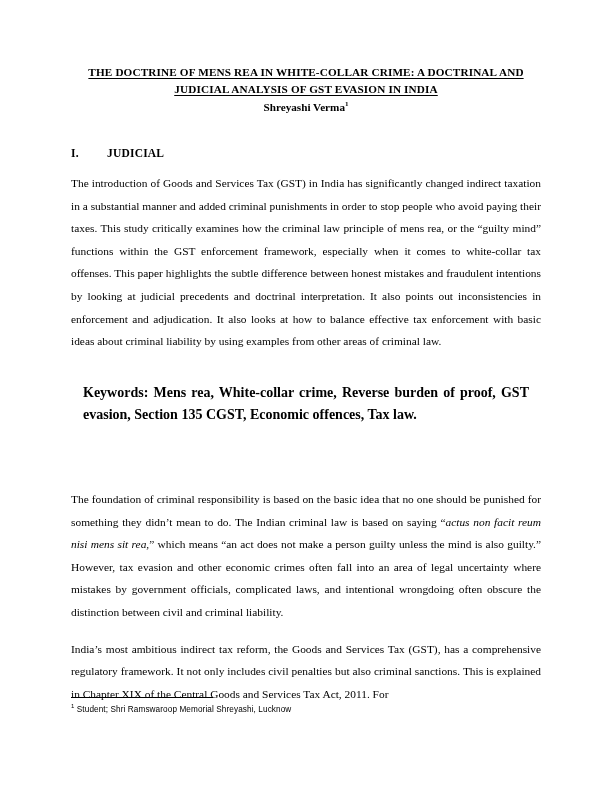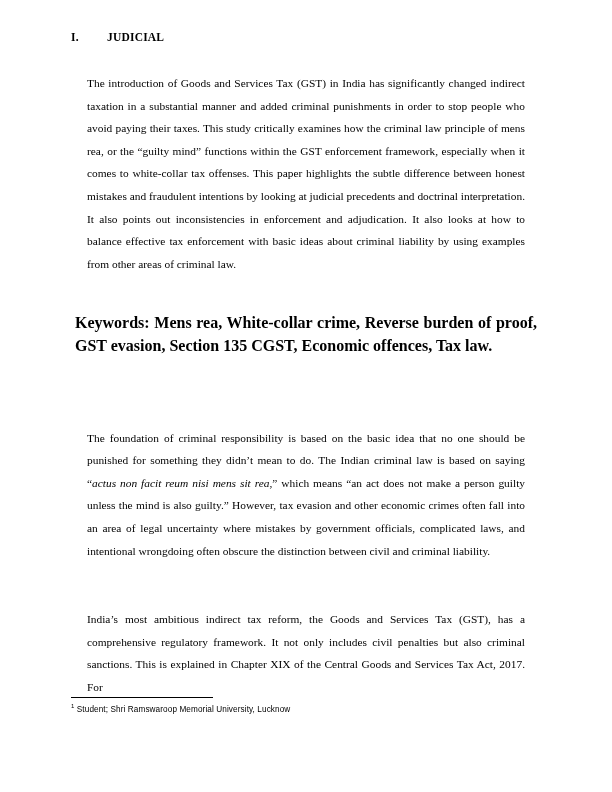--- a/index.html
+++ b/index.html
@@ -70,33 +70,33 @@
   }
 
   
   .para {
     font-family: "Liberation Serif", "DejaVu Serif", serif;
     font-size: 11.4px;
     line-height: 22.6px;
     color: #000000;
     text-align: justify;
     text-justify: inter-word;
-    margin: 16px;
+    margin: 0;
   }
   .para em {
     font-style: italic;
   }
   .keywords {
     font-family: "Liberation Serif", "DejaVu Serif", serif;
-    font-size: 16px;
+    font-size: 14px;
     line-height: 22.6px;
     color: #000000;
     text-align: justify;
     font-weight: bold;
-    margin: 4px;
+    margin: 12px;
   }
 
   
   .gap-title-to-abstract { height: 31px; }
   .gap-heading-to-para   { height: 13px; }
   .gap-para-to-keywords  { height: 17px; }
   .gap-keywords-to-intro { height: 36px; }
   .gap-para              { height: 14px; }
 
   
@@ -124,20 +124,25 @@
     vertical-align: super;
     line-height: 0;
   }
 </style>
 </head>
 <body>
 
 <div class="page">
   <div class="content">
 
+    <div class="title-block">
+      <div class="title-line">THE DOCTRINE OF MENS REA IN WHITE-COLLAR CRIME: A DOCTRINAL AND</div>
+      <div class="title-line">JUDICIAL ANALYSIS OF GST EVASION IN INDIA</div>
+      <div class="author"><span>Shreyashi Verma</span><sup>1</sup></div>
+    </div>
 
     <div class="gap-title-to-abstract"></div>
 
     <div class="section-heading">
       <span class="section-num">I.</span>
       <span class="section-label">JUDICIAL</span>
     </div>
 
     <div class="gap-heading-to-para"></div>
 
@@ -149,21 +154,21 @@
 
     <div class="gap-keywords-to-intro"></div>
 
 
     <div class="gap-heading-to-para"></div>
 
     <p class="para"><span>The foundation of criminal responsibility is based on the basic idea that no one should be punished for something they didn’t mean to do. The Indian criminal law is based on saying “</span><em>actus non facit reum nisi mens sit rea</em><span>,” which means “an act does not make a person guilty unless the mind is also guilty.” However, tax evasion and other economic crimes often fall into an area of legal uncertainty where mistakes by government officials, complicated laws, and intentional wrongdoing often obscure the distinction between civil and criminal liability.</span></p>
 
     <div class="gap-para"></div>
 
-    <p class="para">India’s most ambitious indirect tax reform, the Goods and Services Tax (GST), has a comprehensive regulatory framework. It not only includes civil penalties but also criminal sanctions. This is explained in Chapter XIX of the Central Goods and Services Tax Act, 2017. For</p>
+    <p class="para">India’s most ambitious indirect tax reform, the Goods and Services Tax (GST), has a comprehensive regulatory framework. It not only includes civil penalties but also criminal sanctions. This is explained in Chapter XIX of the Central Goods and Services Tax Act, 2011. For</p>
 
   </div>
 
   <div class="footnote-area">
     <div class="footnote-rule"></div>
-    <div class="footnote-text"><sup>1</sup><span> Student; Shri Ramswaroop Memorial University, Lucknow</span></div>
+    <div class="footnote-text"><sup>1</sup><span> Student; Shri Ramswaroop Memorial Shreyashi, Lucknow</span></div>
   </div>
 </div>
 
 </body></html>

